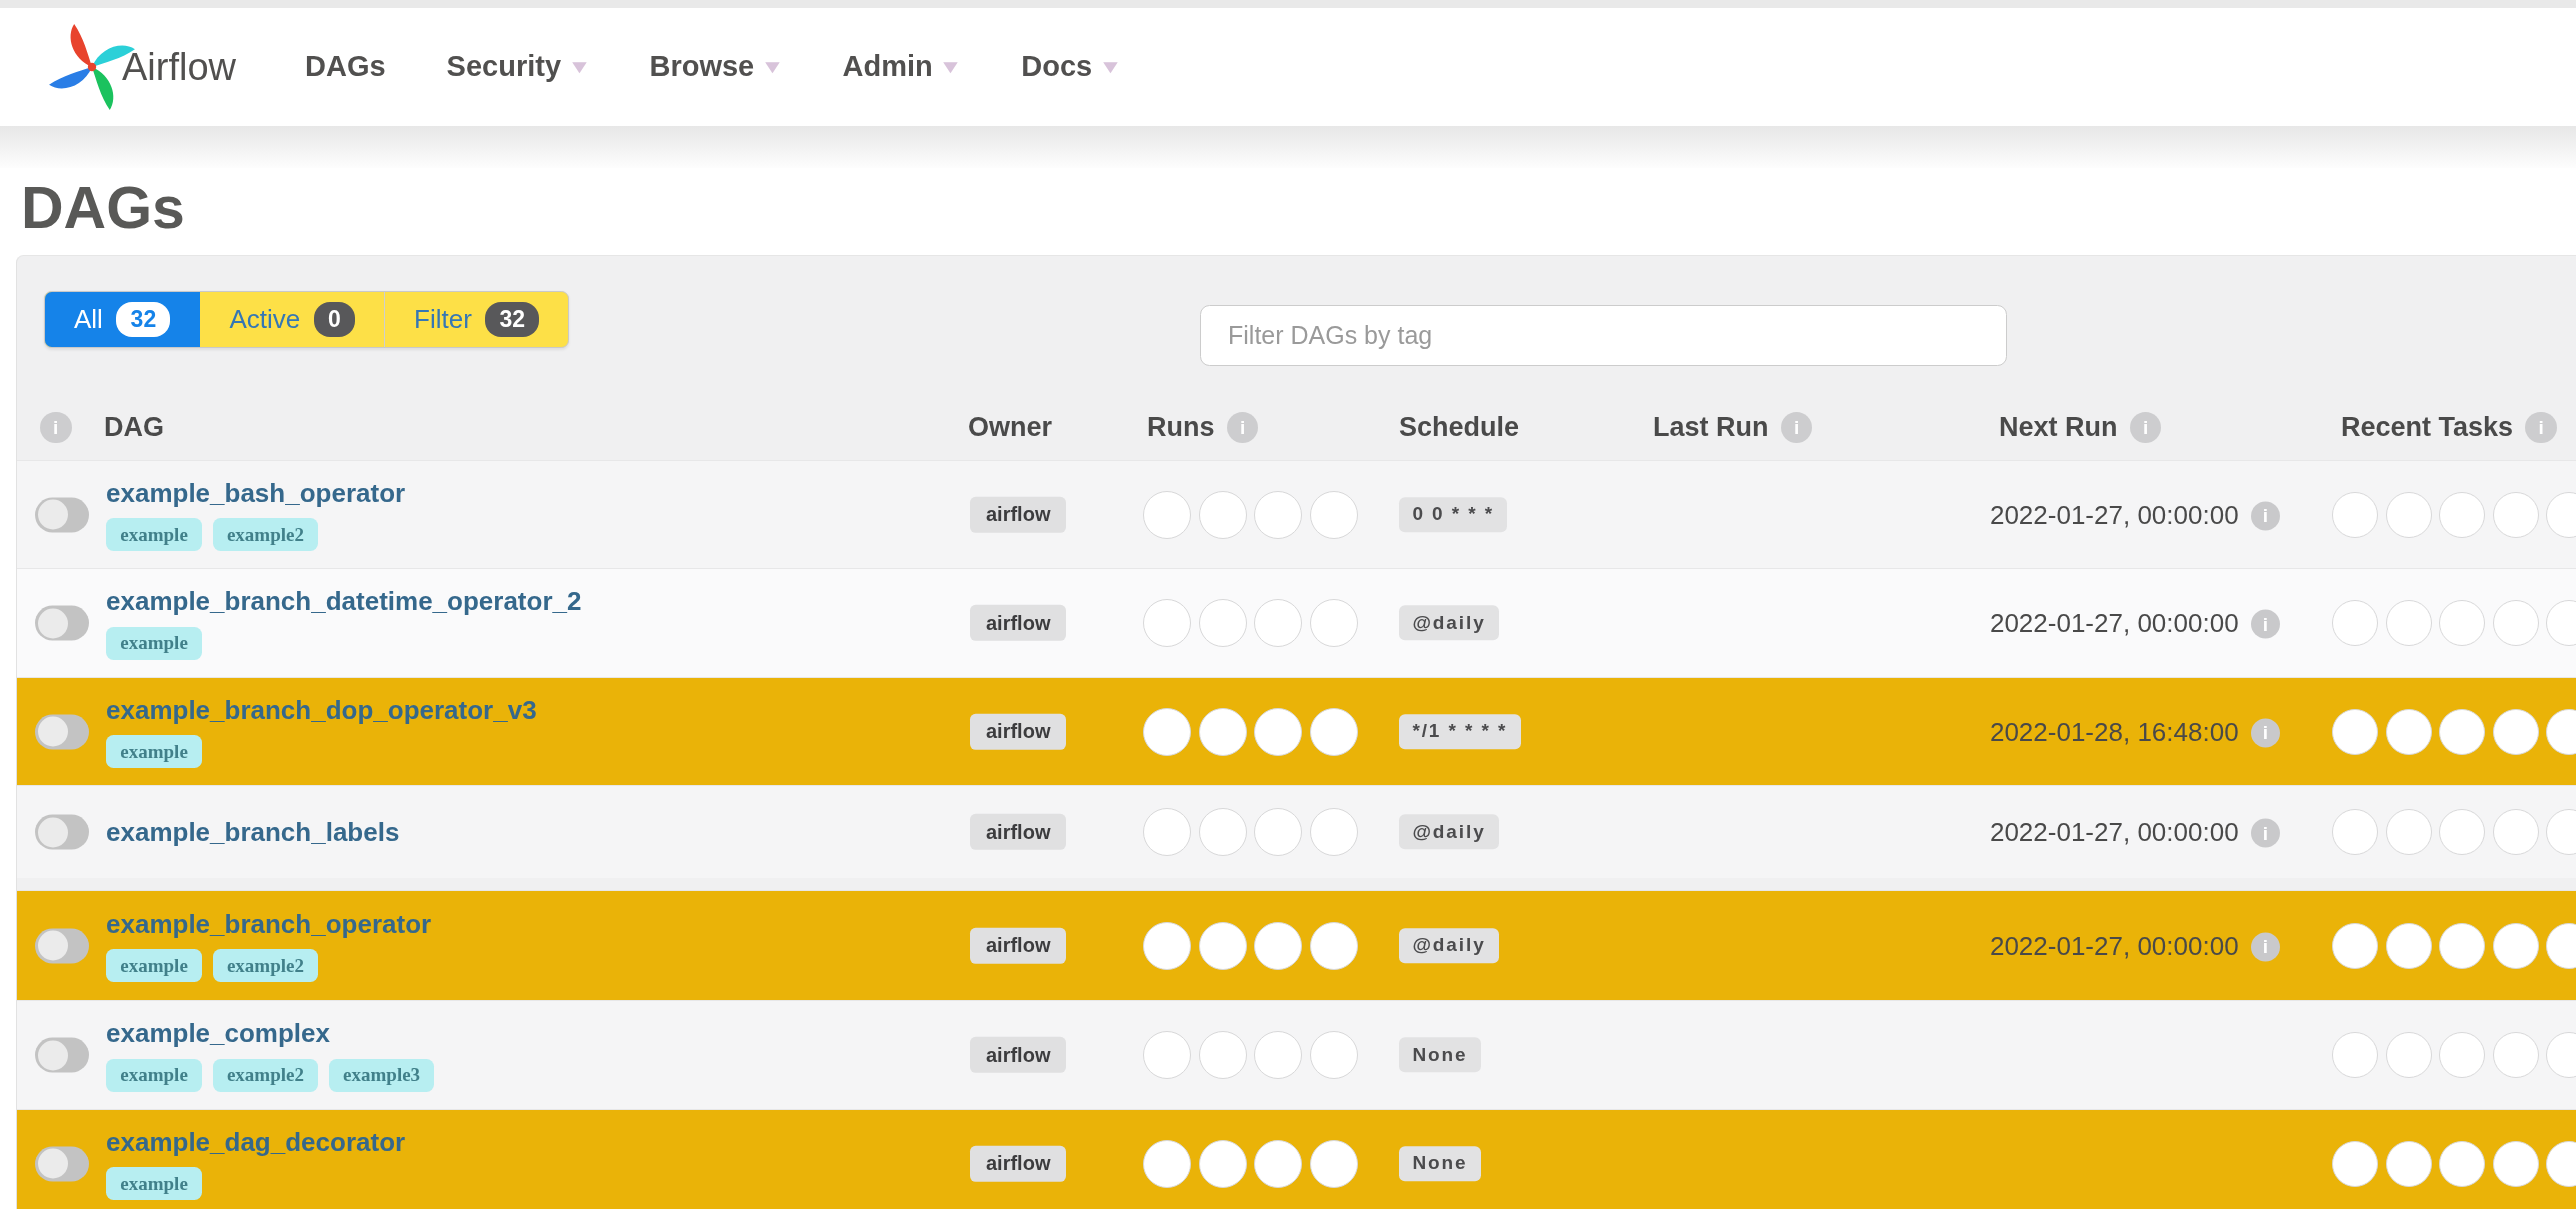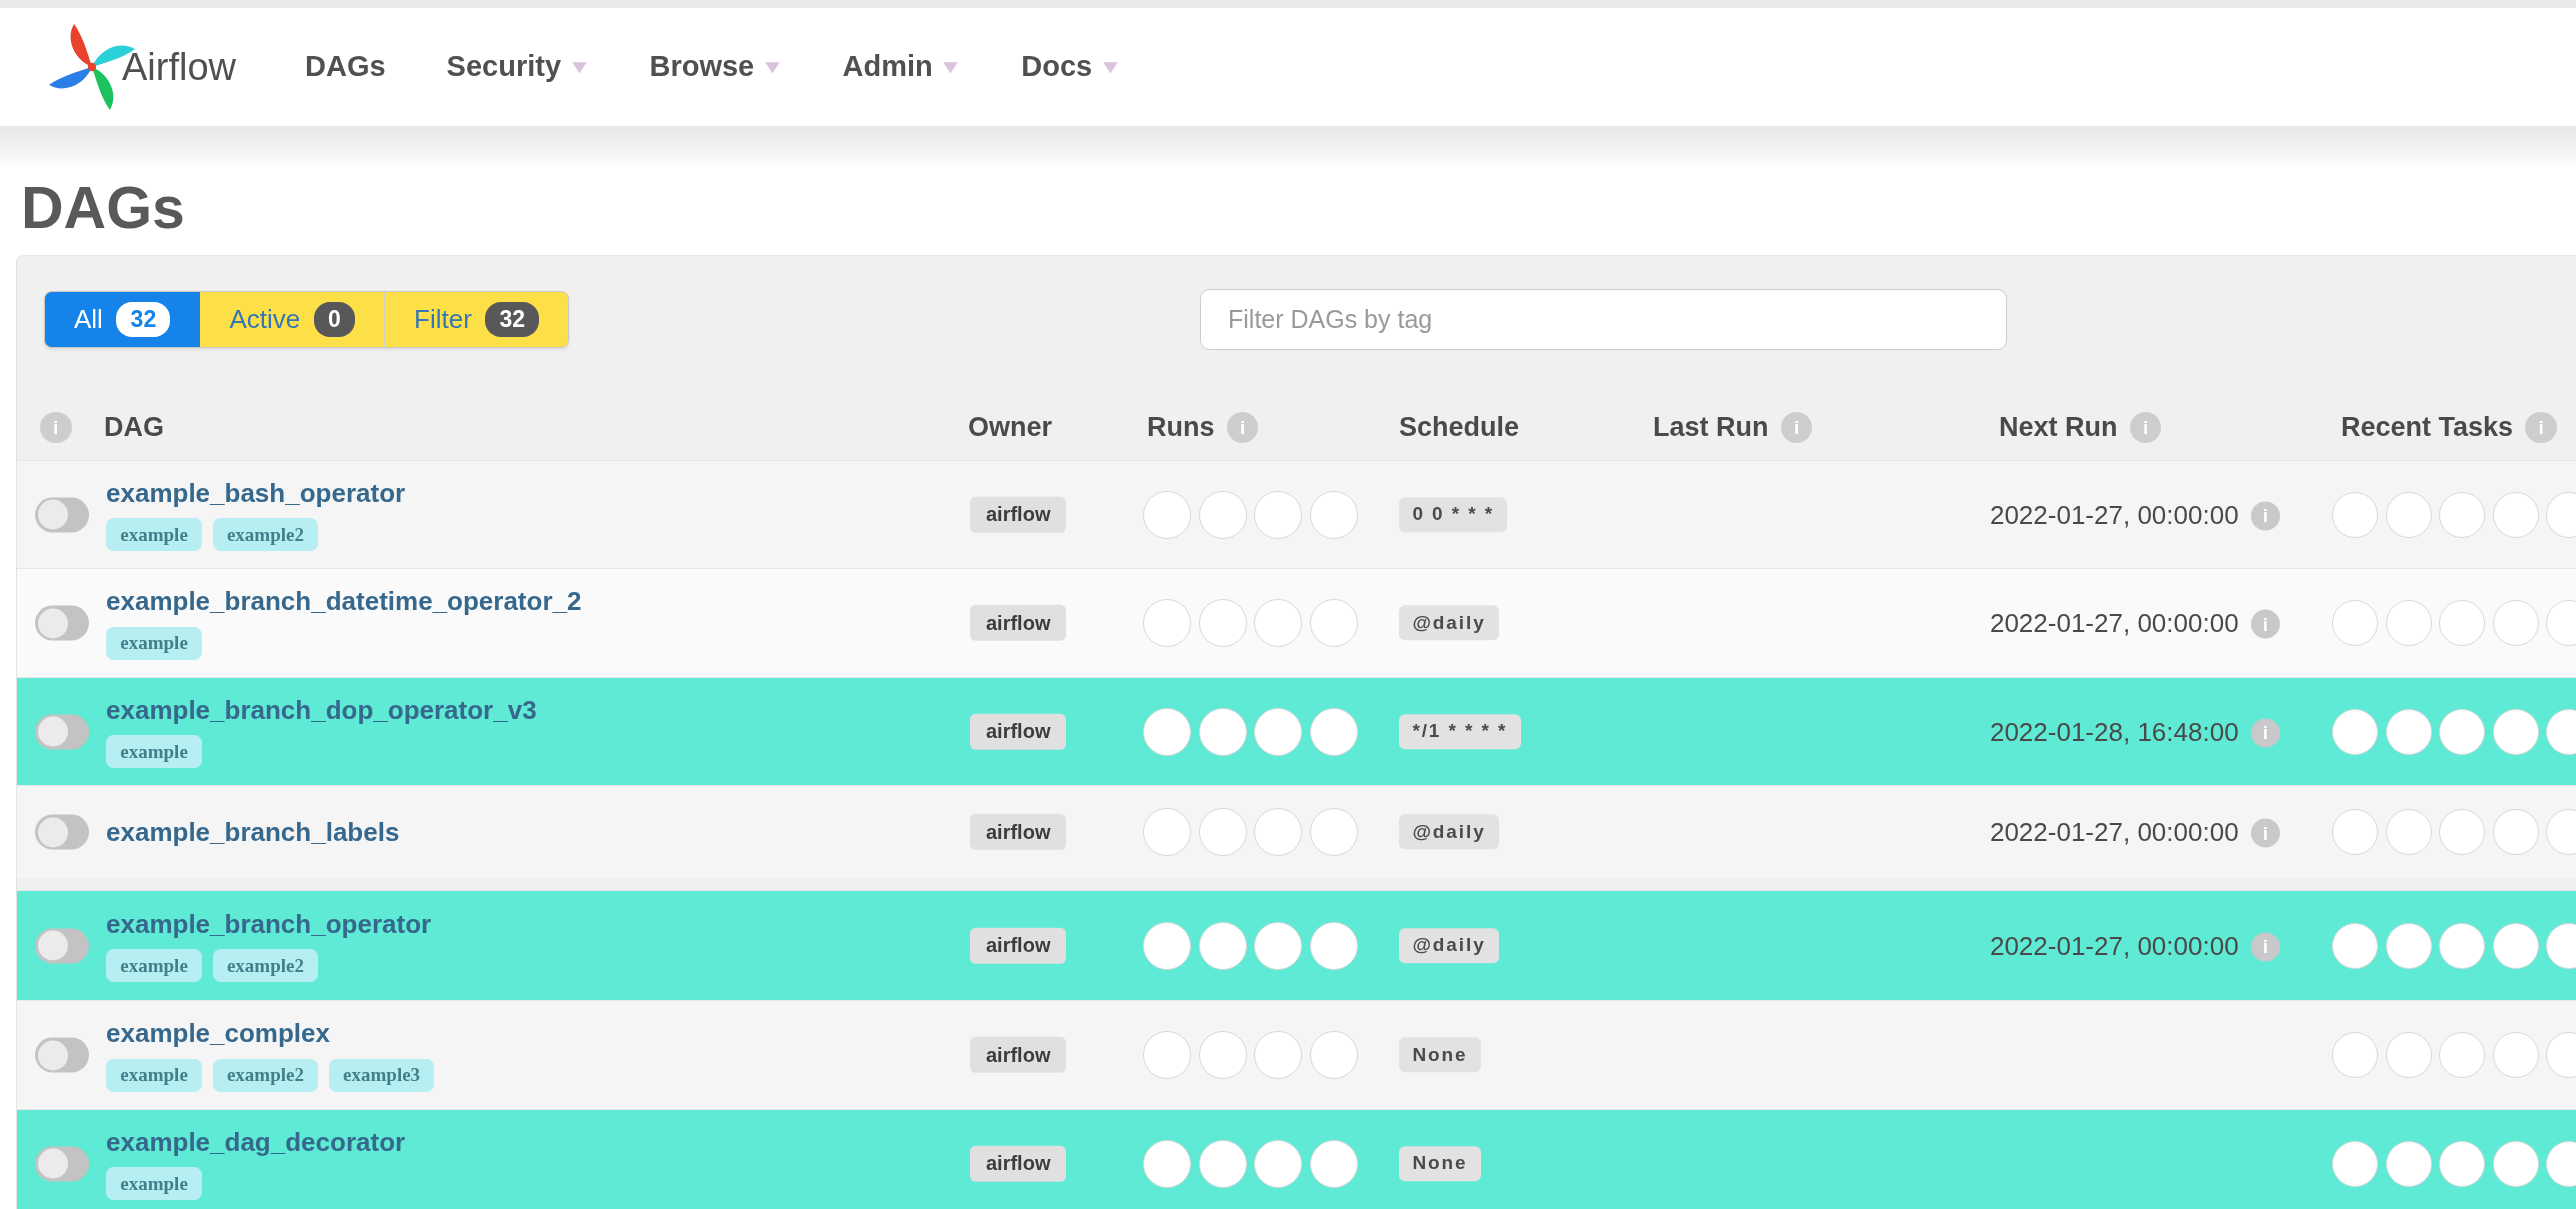--- a/index.html
+++ b/index.html
@@ -31,38 +31,38 @@
     box-shadow:0 1.9px 2.9px rgba(0,0,0,0.08); }
   .tab { display:flex; align-items:center; padding:0 29px; font-size:26px; color:#3577b5;
     cursor:pointer; border-right:1px solid #cfcfcf; }
   .tab:last-child { border-right:none; }
   .tab.active { background:#1583e9; color:#ffffff; border-right-color:#1583e9; }
   .tab .count { margin-left:13.4px; font-weight:bold; font-size:23px; border-radius:16px;
     padding:3.8px 14.3px; background:#58585a; color:#ffffff; }
   .tab.active .count { background:#ffffff; color:#1583e9; }
 
   
-  .tag-filter { position:absolute; left:1183px; top:33px; width:807px; height:61px;
+  .tag-filter { position:absolute; left:1183px; top:49px; width:807px; height:61px;
     background:#ffffff; border:1px solid #cccccc; border-radius:9.5px; font-size:25px;
     color:#333; padding:0 27px; outline:none; }
   .tag-filter::placeholder { color:#9a9a9a; }
 
   
   .thead { position:absolute; left:0; top:139px; width:2560px; height:65px; }
   .hcell { position:absolute; top:0; height:65px; display:flex; align-items:center;
     font-size:27px; font-weight:bold; color:#4a4a4a; }
   .info-icon { width:31.5px; height:31.5px; border-radius:50%; background:#cdcdcf; color:#ffffff;
     font-size:19px; font-weight:bold; display:flex; align-items:center; justify-content:center;
     margin-left:12.4px; flex:0 0 auto; }
   .info-icon.lone { margin-left:0; }
   .info-icon.inline { width:29px; height:29px; background:#c9c9cb; margin-left:12.4px; }
 
   
   .rows { position:absolute; left:0; top:204px; width:2560px; }
-  .row { position:relative; width:2560px; border-top:1px solid #e7e7e8; background:#5eead4; }
+  .row { position:relative; width:2560px; border-top:1px solid #e7e7e8; background:#eab308; }
   .row.shade { background:#f5f5f6; }
   .row.shade-light { background:#fafafb; }
   .row-end { width:2560px; height:6.7px; border-top:1px solid #e3e3e4; background:#f4f4f5; }
 
   .toggle { position:absolute; left:18px; top:50%; transform:translateY(-50%);
     width:54px; height:35px; border-radius:18px; background:#c3c3c3; cursor:pointer; }
   .toggle .knob { position:absolute; left:2.9px; top:2.9px; width:30px; height:30px;
     border-radius:50%; background:#ebebeb; }
 
   .dag-block { position:absolute; left:89px; top:0; bottom:0; display:flex;

